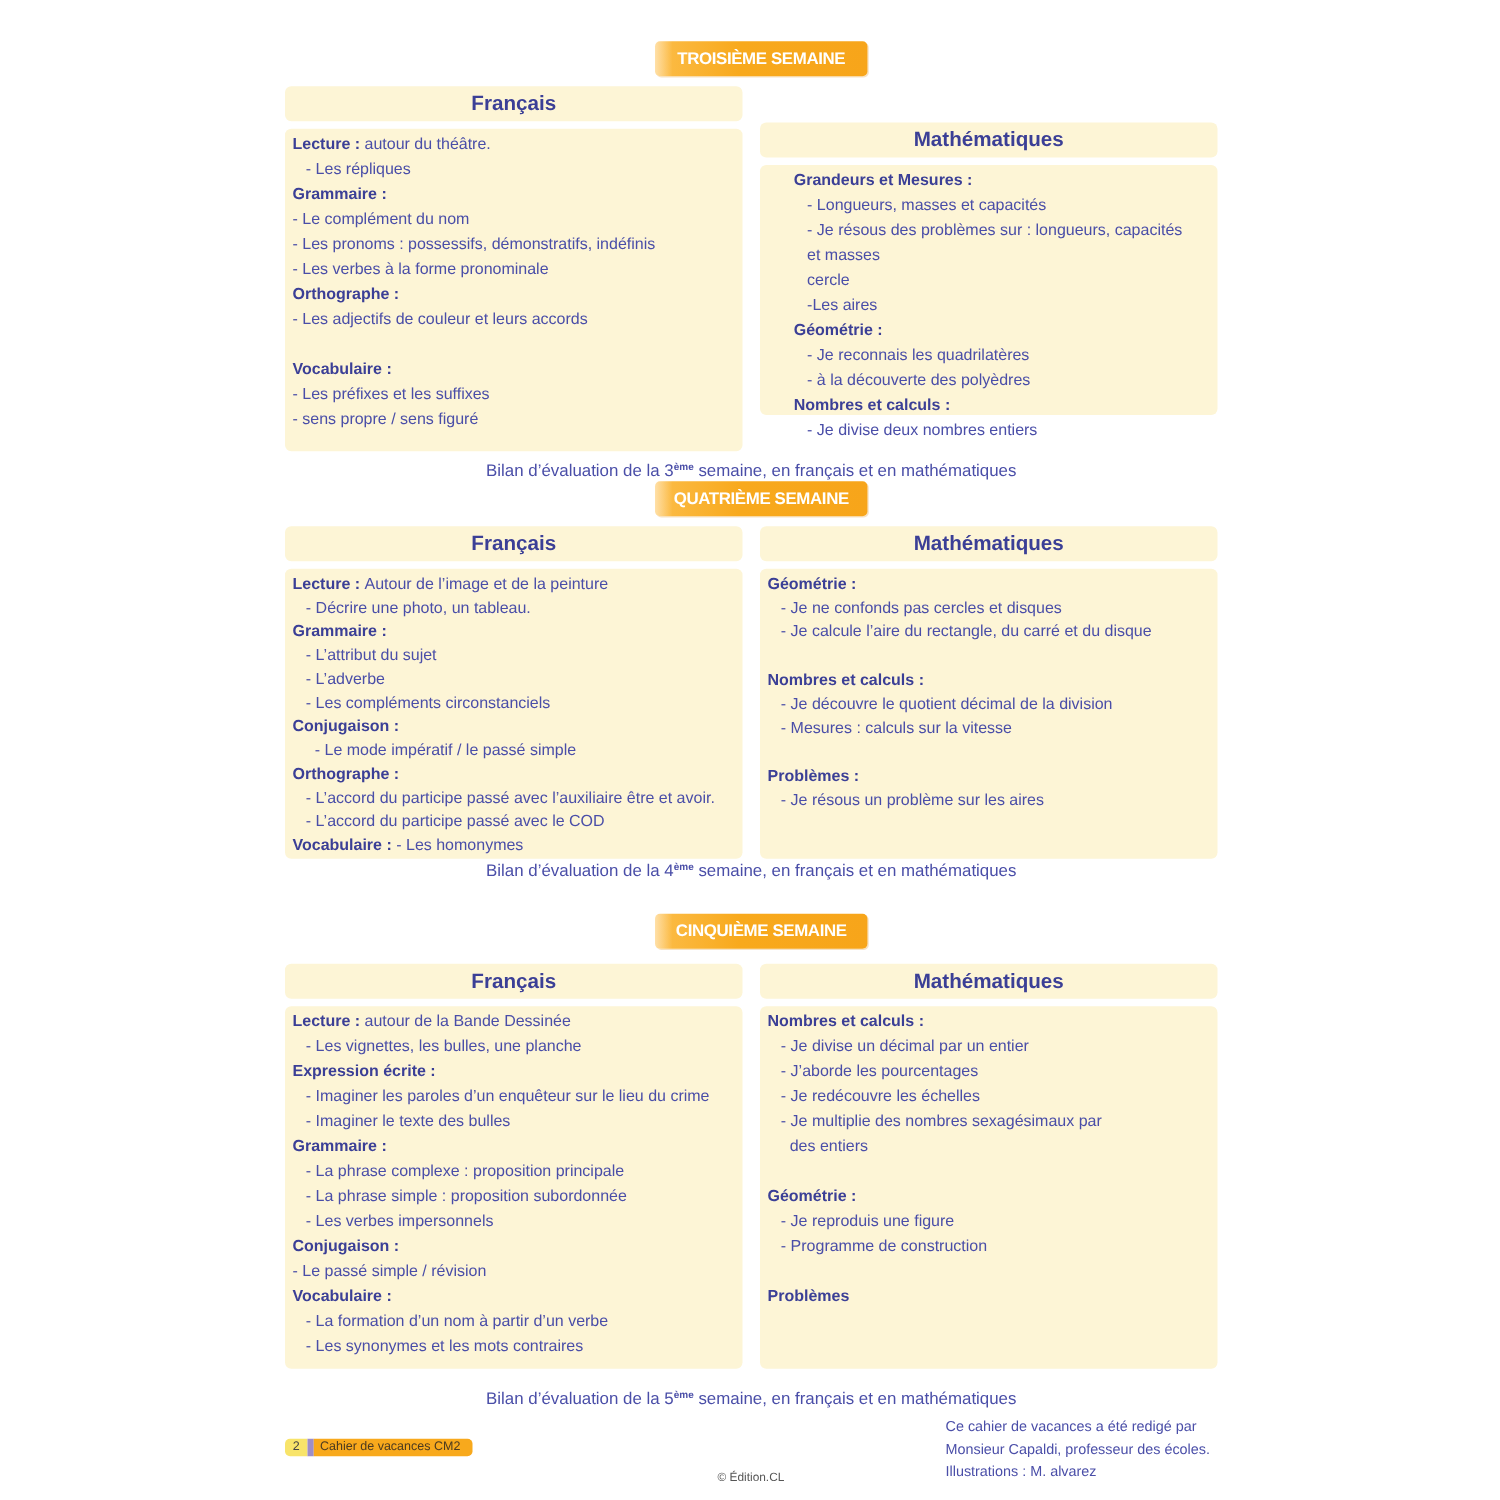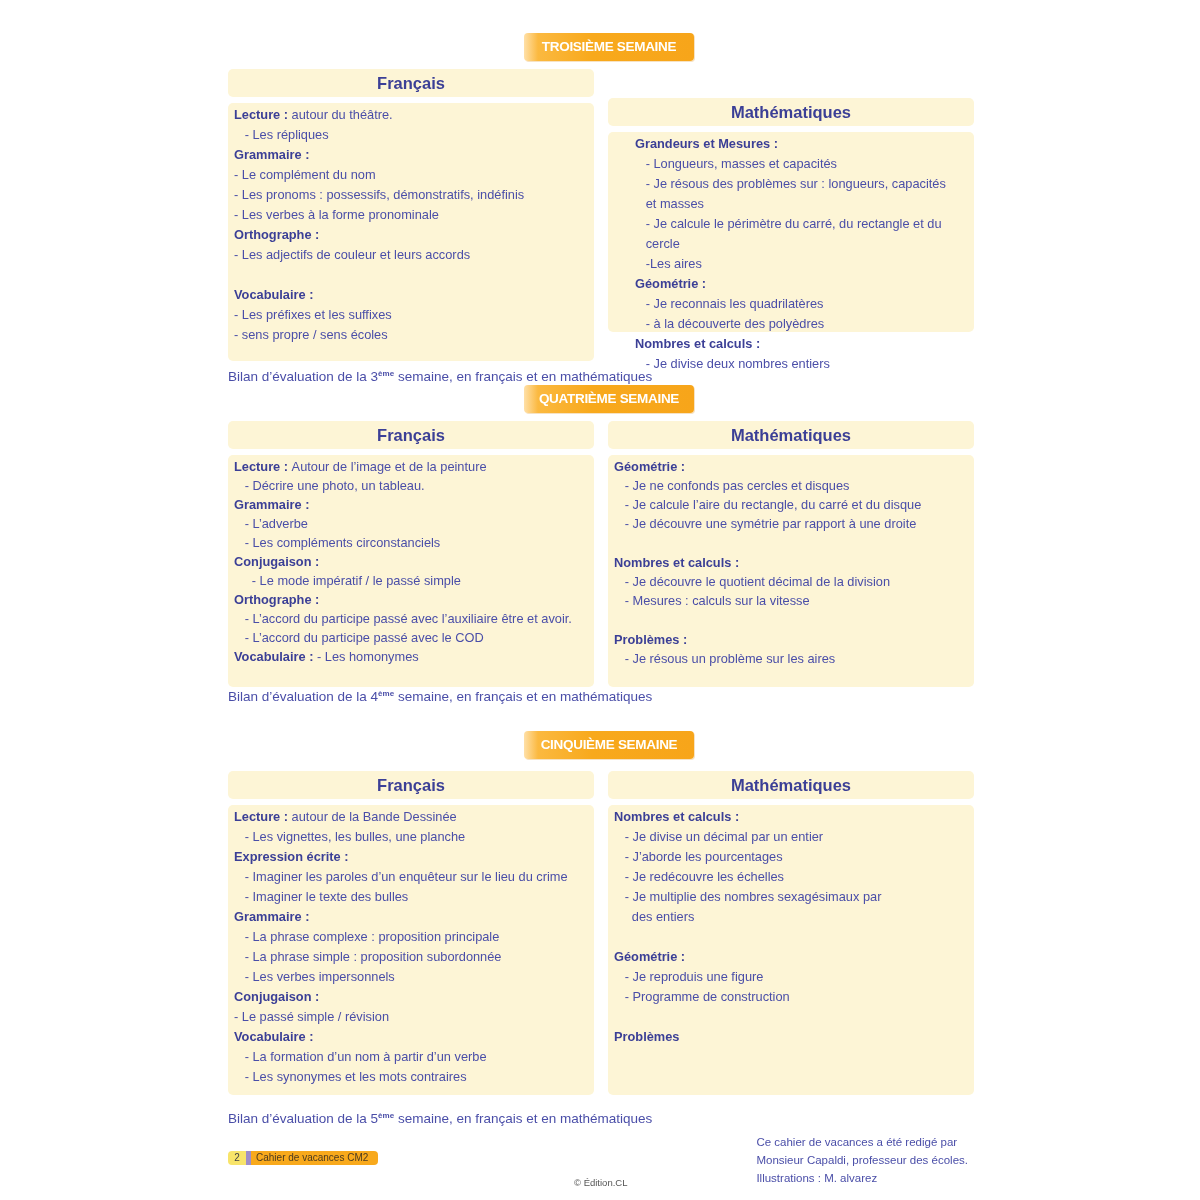--- a/index.html
+++ b/index.html
@@ -17,21 +17,21 @@
   .col-head { background: #fdf5d6; border-radius: 5px; height: 28px; line-height: 28px;
               text-align: center; font-weight: bold; font-size: 16.5px; color: #3b3f96;
               font-family: "Liberation Sans", sans-serif; }
   .col-body { background: #fdf5d6; border-radius: 5px; margin-top: 6px; padding: 2px 6px 6px 6px;
               font-size: 12.8px; line-height: 20px; box-sizing: border-box;
               font-family: "Liberation Sans", sans-serif; }
   .line { white-space: nowrap; color: #4a4ea8; }
   .line.h { font-weight: bold; color: #3b3f96; }
   .line.blank { height: 20px; }
   .line b { color: #3b3f96; }
-  .bilan { text-align: left; font-size: 13.5px; color: #4a4ea8; margin-top: 8px;
+  .bilan { text-align: center; font-size: 13.5px; color: #4a4ea8; margin-top: 8px;
            font-family: "Liberation Sans", sans-serif; }
   .bilan sup { font-size: 8px; font-weight: bold; vertical-align: 5px; }
   .footer-left { position: absolute; left: 228px; top: 1151px; height: 14px; display: flex;
                  font-family: "Liberation Sans", sans-serif; font-size: 10px; color: #444; }
   .pg { background: #f8e46a; width: 18px; text-align: center; line-height: 14px; border-radius: 4px 0 0 4px; }
   .sep { width: 5px; background: #9e8ec9; }
   .cv { background: #f8a91c; width: 122px; padding-left: 5px; line-height: 14px; border-radius: 0 4px 4px 0; color: #4b3a20; }
   .copy { position: absolute; left: 574px; top: 1177px; font-size: 9.5px; color: #555;
           font-family: "Liberation Sans", sans-serif; }
   .credits { position: absolute; right: 232px; top: 1133px; text-align: left;
@@ -51,31 +51,30 @@
           <div class="line">&nbsp;&nbsp;&nbsp;- Les répliques</div>
           <div class="line h">Grammaire :</div>
           <div class="line">- Le complément du nom</div>
           <div class="line">- Les pronoms : possessifs, démonstratifs, indéfinis</div>
           <div class="line">- Les verbes à la forme pronominale</div>
           <div class="line h">Orthographe :</div>
           <div class="line">- Les adjectifs de couleur et leurs accords</div>
           <div class="line blank"></div>
           <div class="line h">Vocabulaire :</div>
           <div class="line">- Les préfixes et les suffixes</div>
-          <div class="line">- sens propre / sens écoles</div>
+          <div class="line">- sens propre / sens figuré</div>
         </div>
     </div>
     <div class="col">
       <div class="col-head">Mathématiques</div>
       <div class="col-body" style="height:200px;padding-left:27px;">
           <div class="line h">Grandeurs et Mesures :</div>
           <div class="line">&nbsp;&nbsp;&nbsp;- Longueurs, masses et capacités</div>
           <div class="line">&nbsp;&nbsp;&nbsp;- Je résous des problèmes sur : longueurs, capacités</div>
           <div class="line">&nbsp;&nbsp;&nbsp;et masses</div>
-          <div class="line">&nbsp;&nbsp;&nbsp;- Je calcule le périmètre du carré, du rectangle et du</div>
           <div class="line">&nbsp;&nbsp;&nbsp;cercle</div>
           <div class="line">&nbsp;&nbsp;&nbsp;-Les aires</div>
           <div class="line h">Géométrie :</div>
           <div class="line">&nbsp;&nbsp;&nbsp;- Je reconnais les quadrilatères</div>
           <div class="line">&nbsp;&nbsp;&nbsp;- à  la découverte des polyèdres</div>
           <div class="line h">Nombres et calculs :</div>
           <div class="line">&nbsp;&nbsp;&nbsp;- Je divise deux nombres entiers</div>
         </div>
     </div>
   </div>
@@ -86,37 +85,37 @@
 
 <section class="week" style="top:385px;">
   <div class="badge-wrap"><span class="badge">QUATRIÈME SEMAINE</span></div>
   <div class="cols">
     <div class="col">
       <div class="col-head">Français</div>
       <div class="col-body" style="height:232px; line-height:19px;">
           <div class="line"><b>Lecture :</b><span>&nbsp;Autour de l’image et de la  peinture</span></div>
           <div class="line">&nbsp;&nbsp;&nbsp;- Décrire une photo, un tableau.</div>
           <div class="line h">Grammaire :</div>
+          <div class="line">&nbsp;&nbsp;&nbsp;- L’attribut du sujet</div>
           <div class="line">&nbsp;&nbsp;&nbsp;- L’adverbe</div>
           <div class="line">&nbsp;&nbsp;&nbsp;- Les compléments circonstanciels</div>
           <div class="line h">Conjugaison :</div>
           <div class="line">&nbsp;&nbsp;&nbsp;&nbsp;&nbsp;- Le mode impératif / le passé simple</div>
           <div class="line h">Orthographe :</div>
           <div class="line">&nbsp;&nbsp;&nbsp;- L’accord du participe passé avec l’auxiliaire être et avoir.</div>
           <div class="line">&nbsp;&nbsp;&nbsp;- L’accord du participe passé avec le COD</div>
           <div class="line"><b>Vocabulaire :</b><span>&nbsp;- Les homonymes</span></div>
         </div>
     </div>
     <div class="col">
       <div class="col-head">Mathématiques</div>
       <div class="col-body" style="height:232px; line-height:19px;">
           <div class="line h">Géométrie :</div>
           <div class="line">&nbsp;&nbsp;&nbsp;- Je ne confonds pas cercles et disques</div>
           <div class="line">&nbsp;&nbsp;&nbsp;- Je calcule l’aire du rectangle, du carré et du disque</div>
-          <div class="line">&nbsp;&nbsp;&nbsp;- Je découvre une symétrie par rapport à une droite</div>
           <div class="line blank"></div>
           <div class="line h">Nombres et calculs :</div>
           <div class="line">&nbsp;&nbsp;&nbsp;- Je découvre le quotient décimal de la division</div>
           <div class="line">&nbsp;&nbsp;&nbsp;- Mesures : calculs sur la vitesse</div>
           <div class="line blank"></div>
           <div class="line h">Problèmes :</div>
           <div class="line">&nbsp;&nbsp;&nbsp;-  Je résous un problème sur les aires</div>
         </div>
     </div>
   </div>

